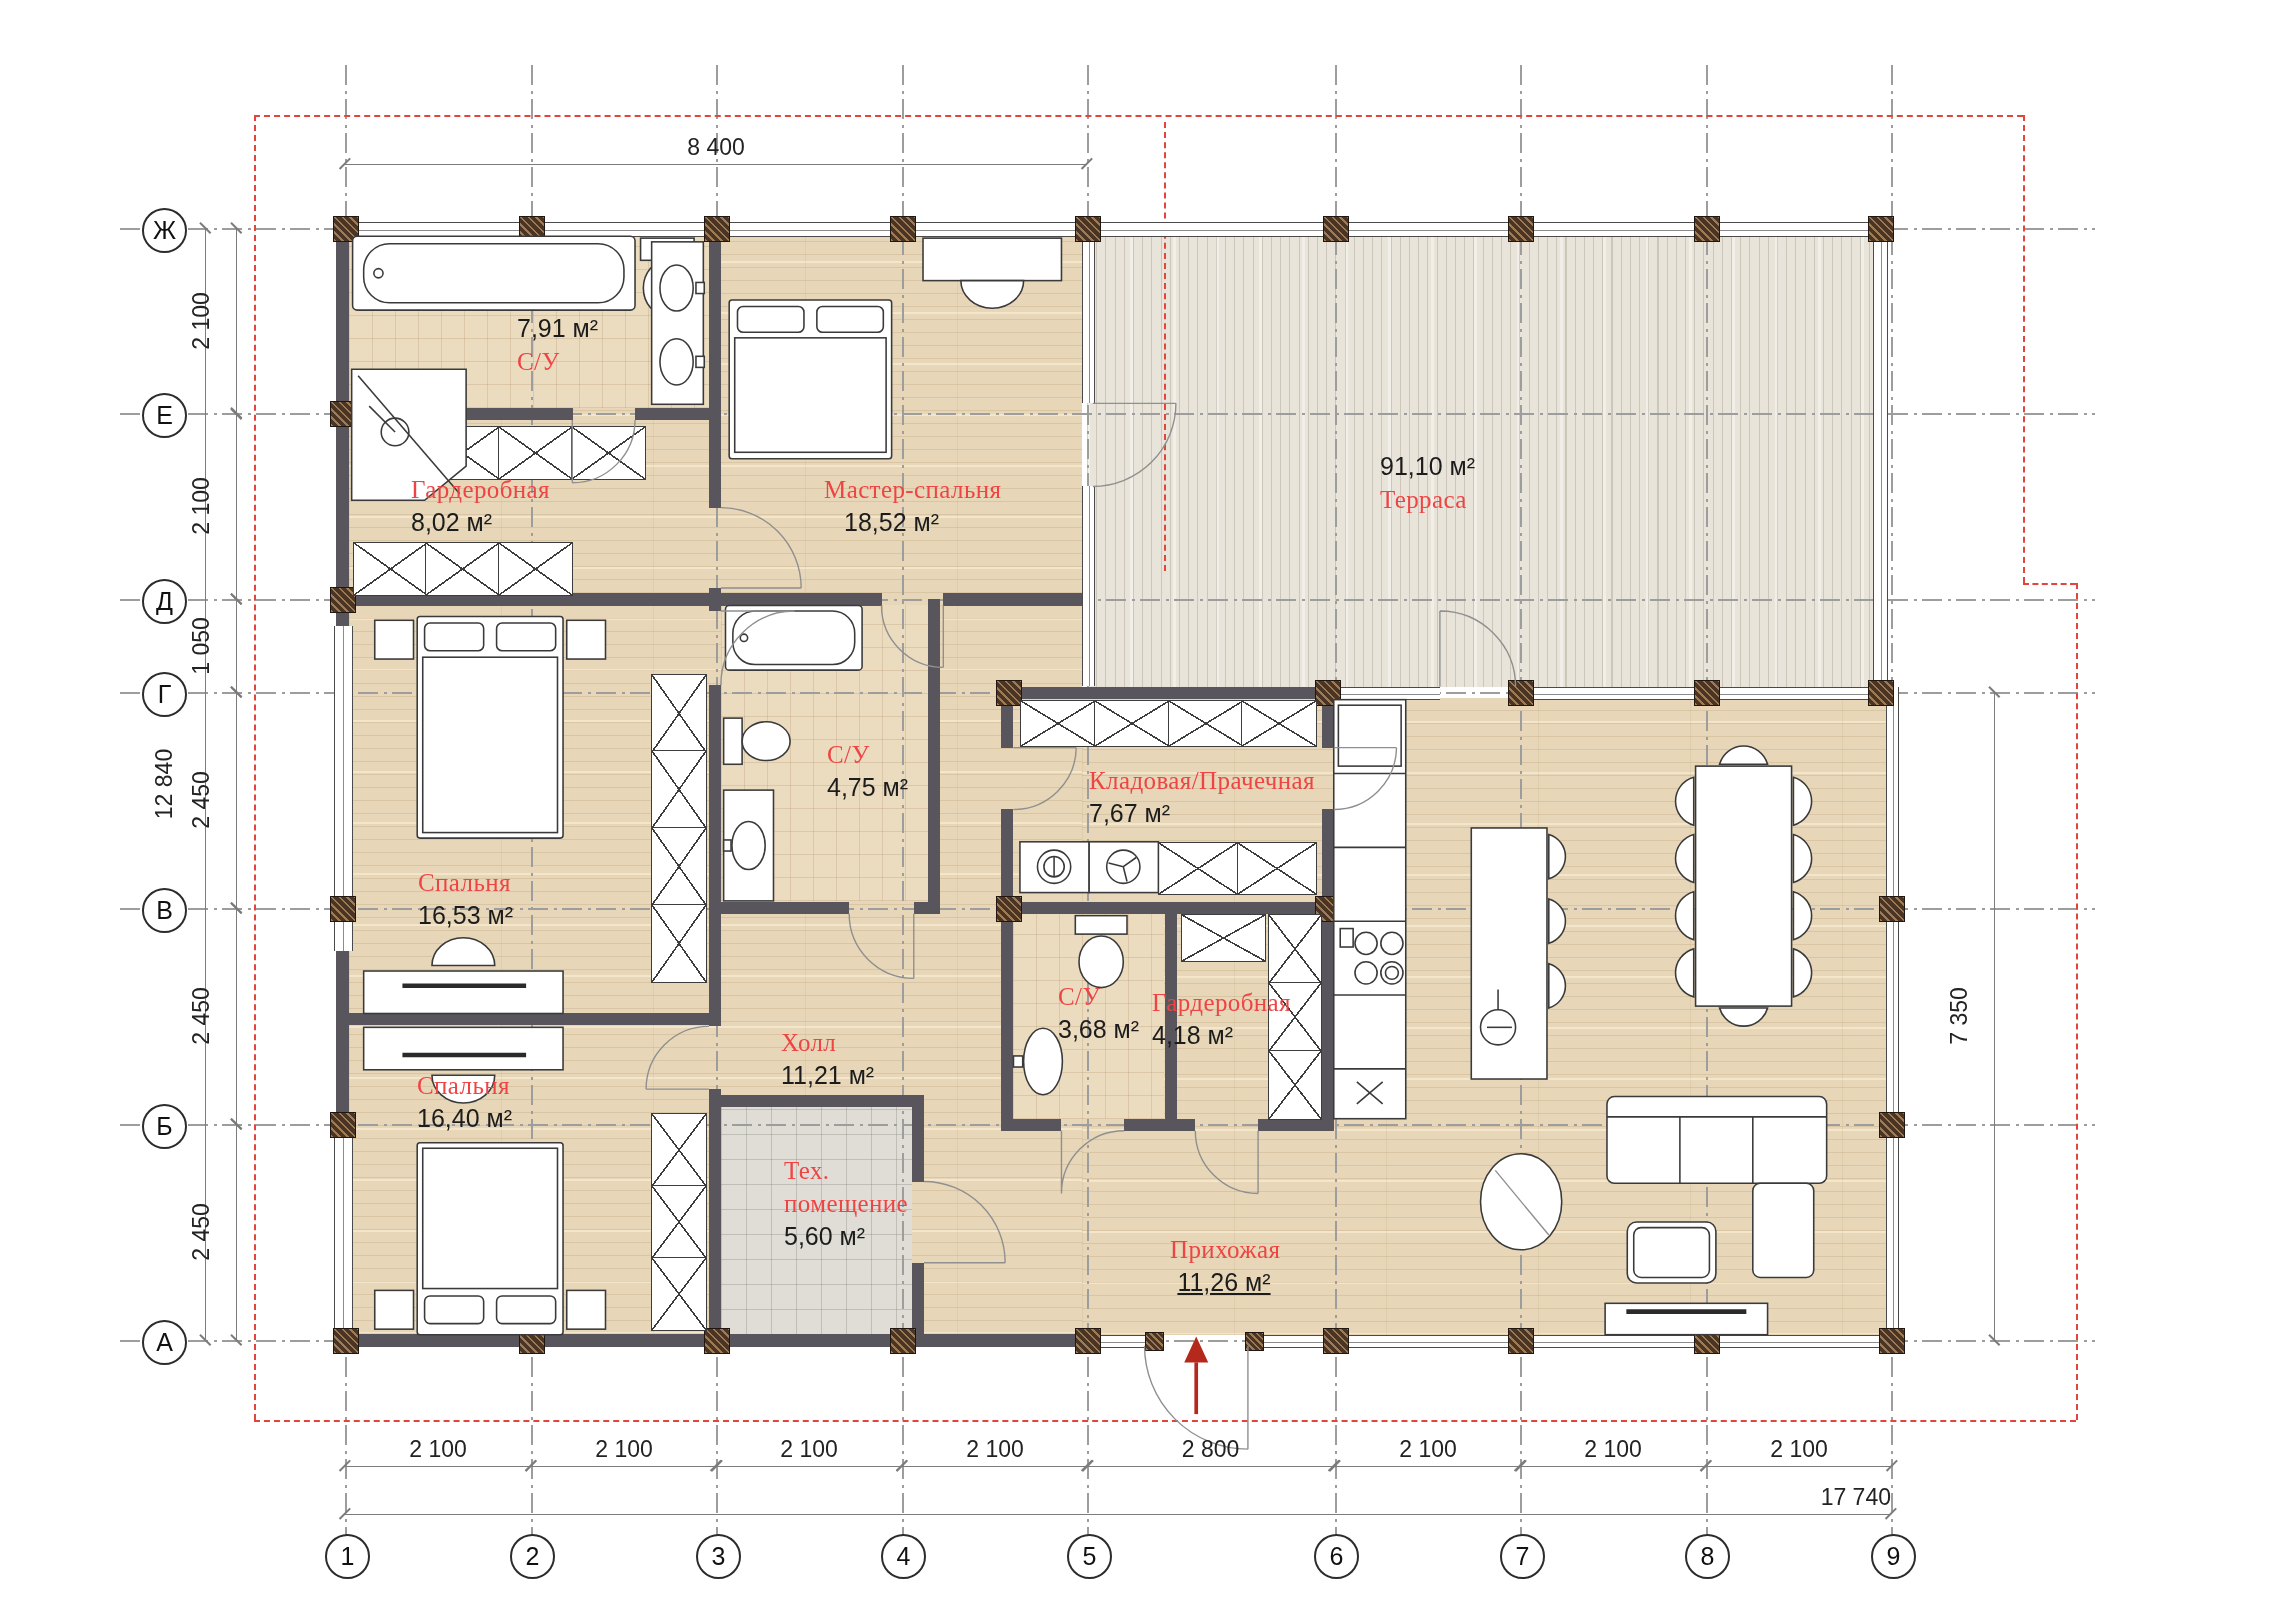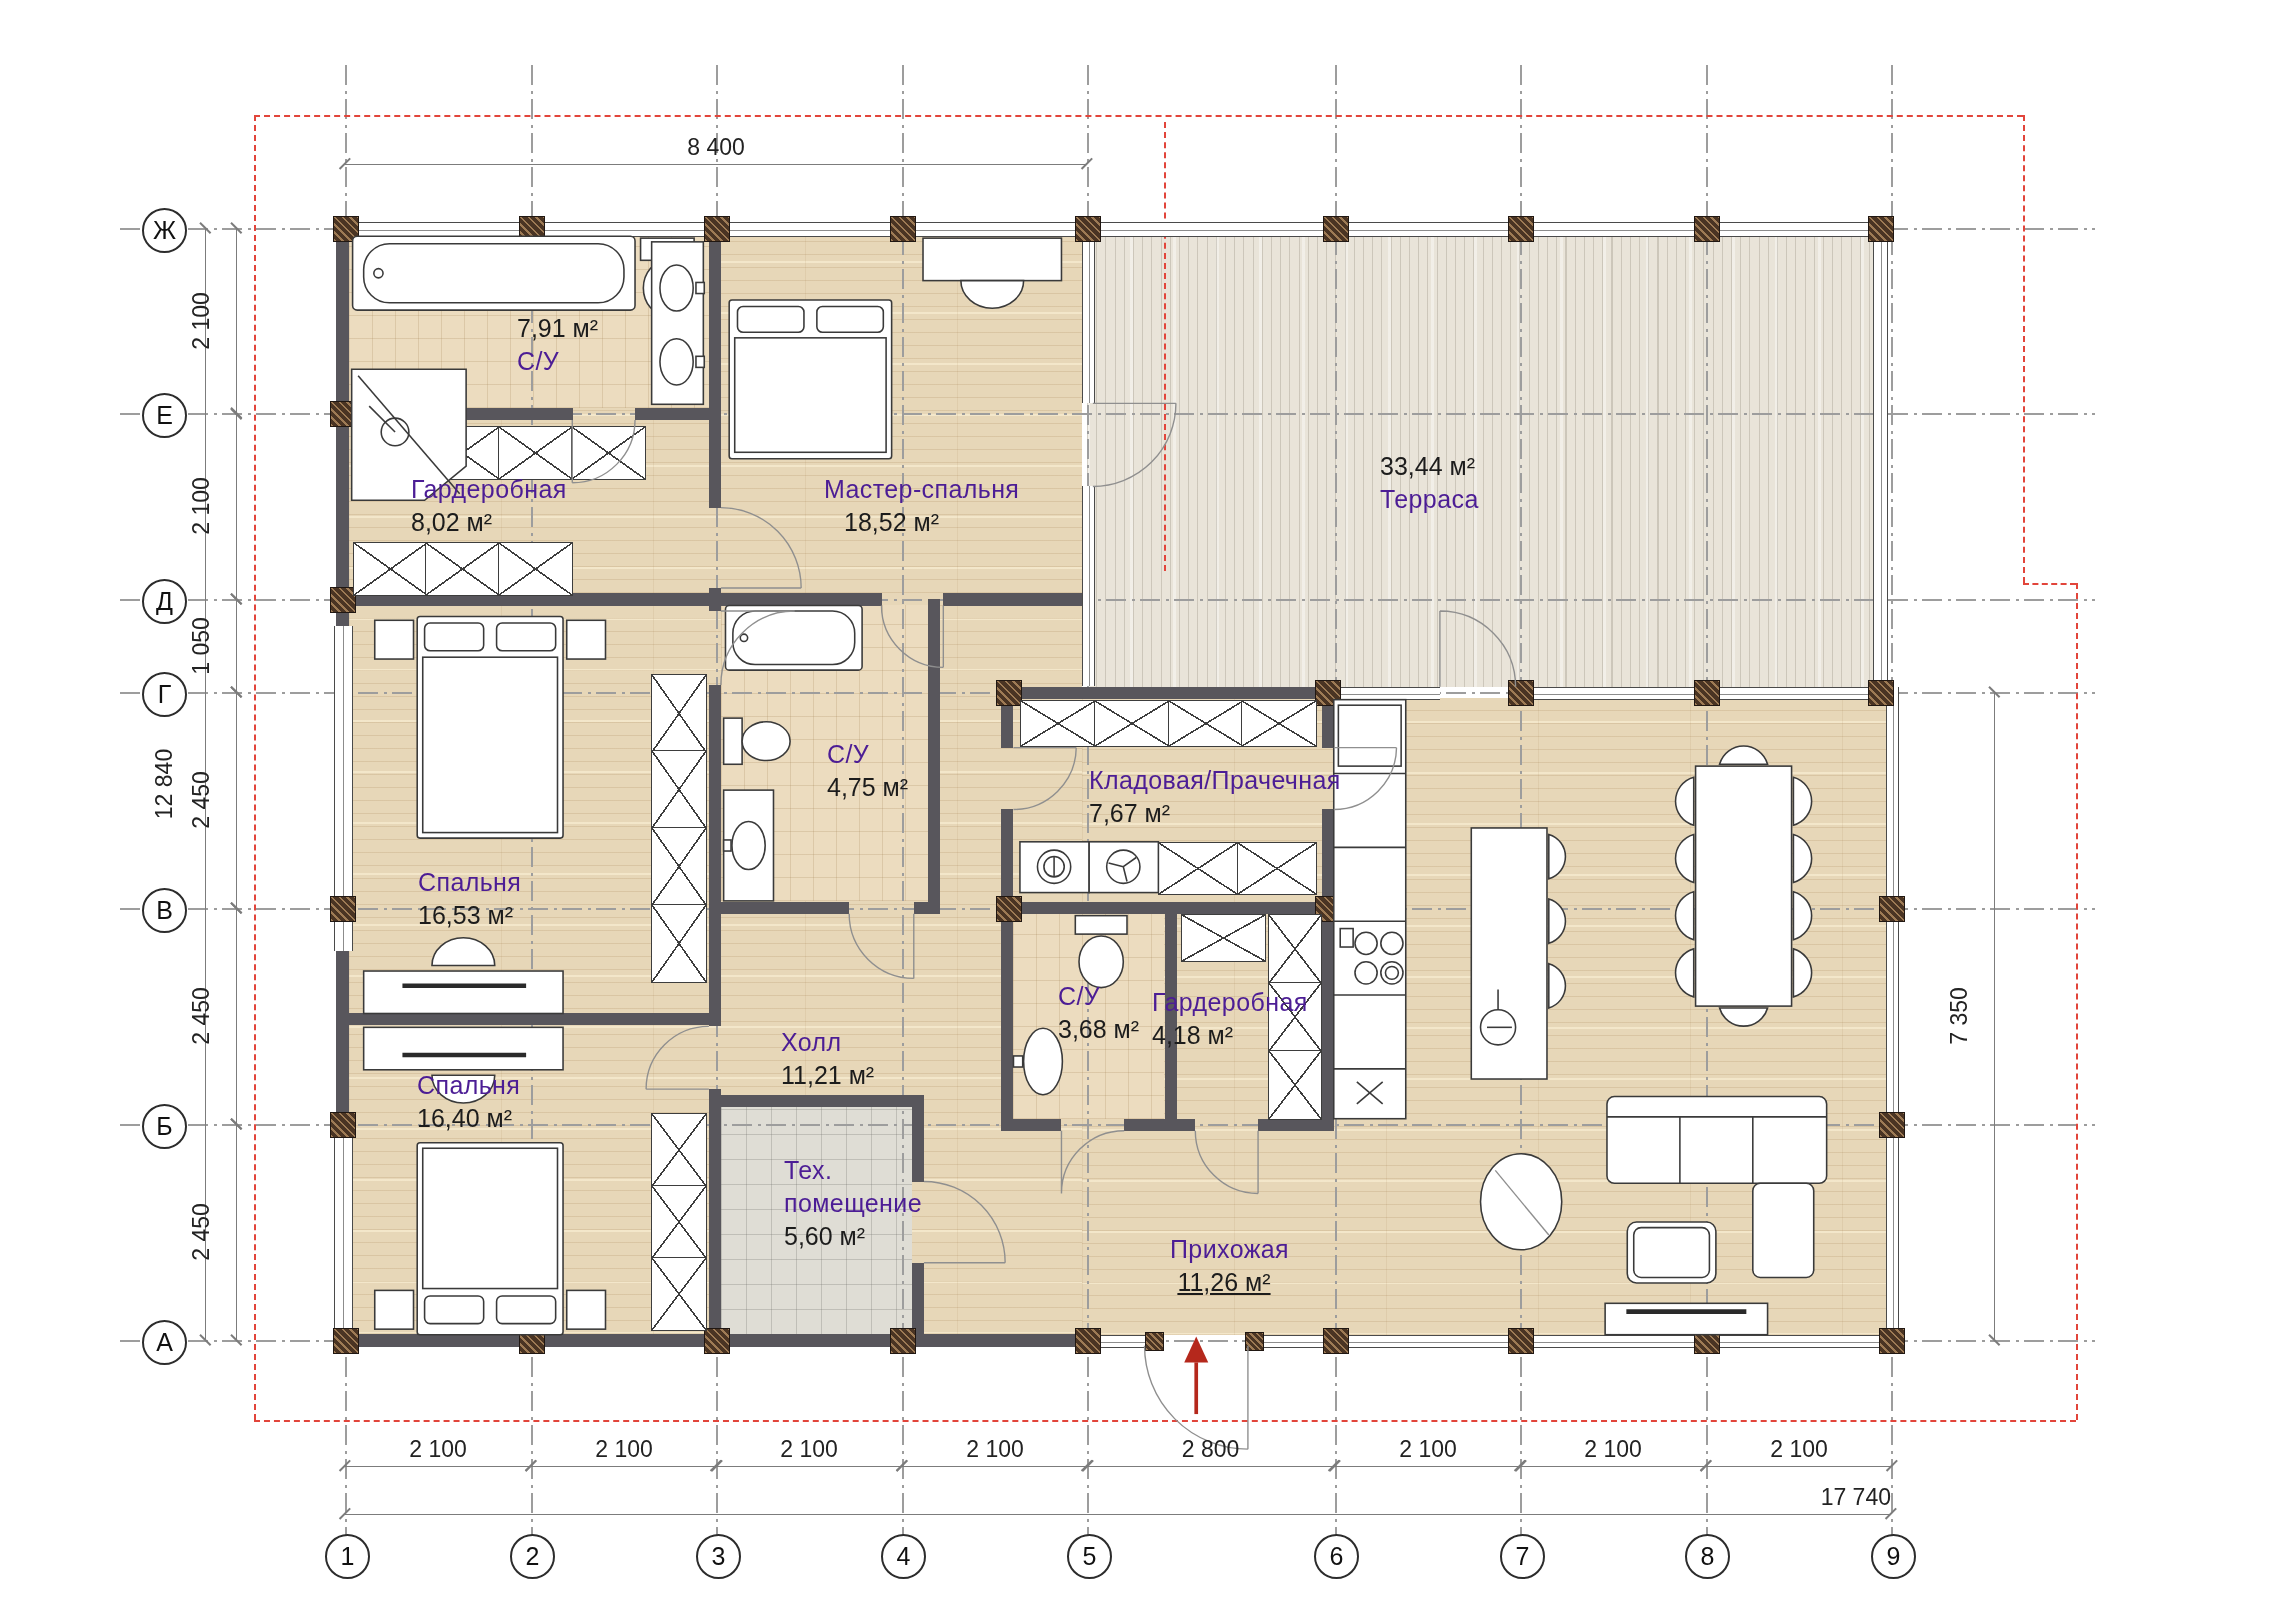--- a/index.html
+++ b/index.html
@@ -49,21 +49,21 @@
   .dimh{border-bottom:1.5px solid #7c7c7c;color:#222;font-size:23px;text-align:center;}
   .dimh>span{display:block;margin-bottom:2.8px;}
   .dimh::before,.dimh::after{content:"";position:absolute;bottom:-7.4px;width:1.5px;height:14.8px;background:#7c7c7c;transform:rotate(45deg);}
   .dimh::before{left:-0.9px;} .dimh::after{right:-0.9px;}
   .dimv{border-left:1.5px solid #7c7c7c;color:#222;font-size:23px;}
   .dimv>span{position:absolute;top:50%;right:6.5px;transform:translateY(-50%) rotate(-90deg);white-space:nowrap;}
   .dimv::before,.dimv::after{content:"";position:absolute;left:-8.3px;width:14.8px;height:1.5px;background:#7c7c7c;transform:rotate(45deg);}
   .dimv::before{top:-0.9px;} .dimv::after{bottom:-0.9px;}
   
   .rlabel{line-height:1.32;font-size:25px;white-space:nowrap;}
-  .rn{color:#4c1d95;letter-spacing:0.4px;}
+  .rn{color:#ef4444;letter-spacing:0.4px;font-family:Liberation Serif, serif;}
   .ra{color:#1c1c1c;}
   svg{position:absolute;left:0;top:0;}
   .fs{fill:#fff;stroke:#3a3a3a;stroke-width:1.7;}
   .ln{fill:none;stroke:#3a3a3a;stroke-width:1.7;}
   .arc{fill:none;stroke:#8f8f8f;stroke-width:1.5;}
 </style>
 </head>
 <body>
 
 <div id="canvas">
@@ -393,21 +393,21 @@
   </div>
   <div class="abs rlabel" style="left:411px;top:473px;">
     <div class="rn">Гардеробная</div>
     <div class="ra">8,02 м²</div>
   </div>
   <div class="abs rlabel" style="left:824px;top:473px;">
     <div class="rn">Мастер-спальня</div>
     <div class="ra" style="margin-left:20px;">18,52 м²</div>
   </div>
   <div class="abs rlabel" style="left:1380px;top:450px;">
-    <div class="ra">33,44 м²</div>
+    <div class="ra">91,10 м²</div>
     <div class="rn">Терраса</div>
   </div>
   <div class="abs rlabel" style="left:418px;top:866px;">
     <div class="rn">Спальня</div>
     <div class="ra">16,53 м²</div>
   </div>
   <div class="abs rlabel" style="left:827px;top:738px;">
     <div class="rn">С/У</div>
     <div class="ra">4,75 м²</div>
   </div>

